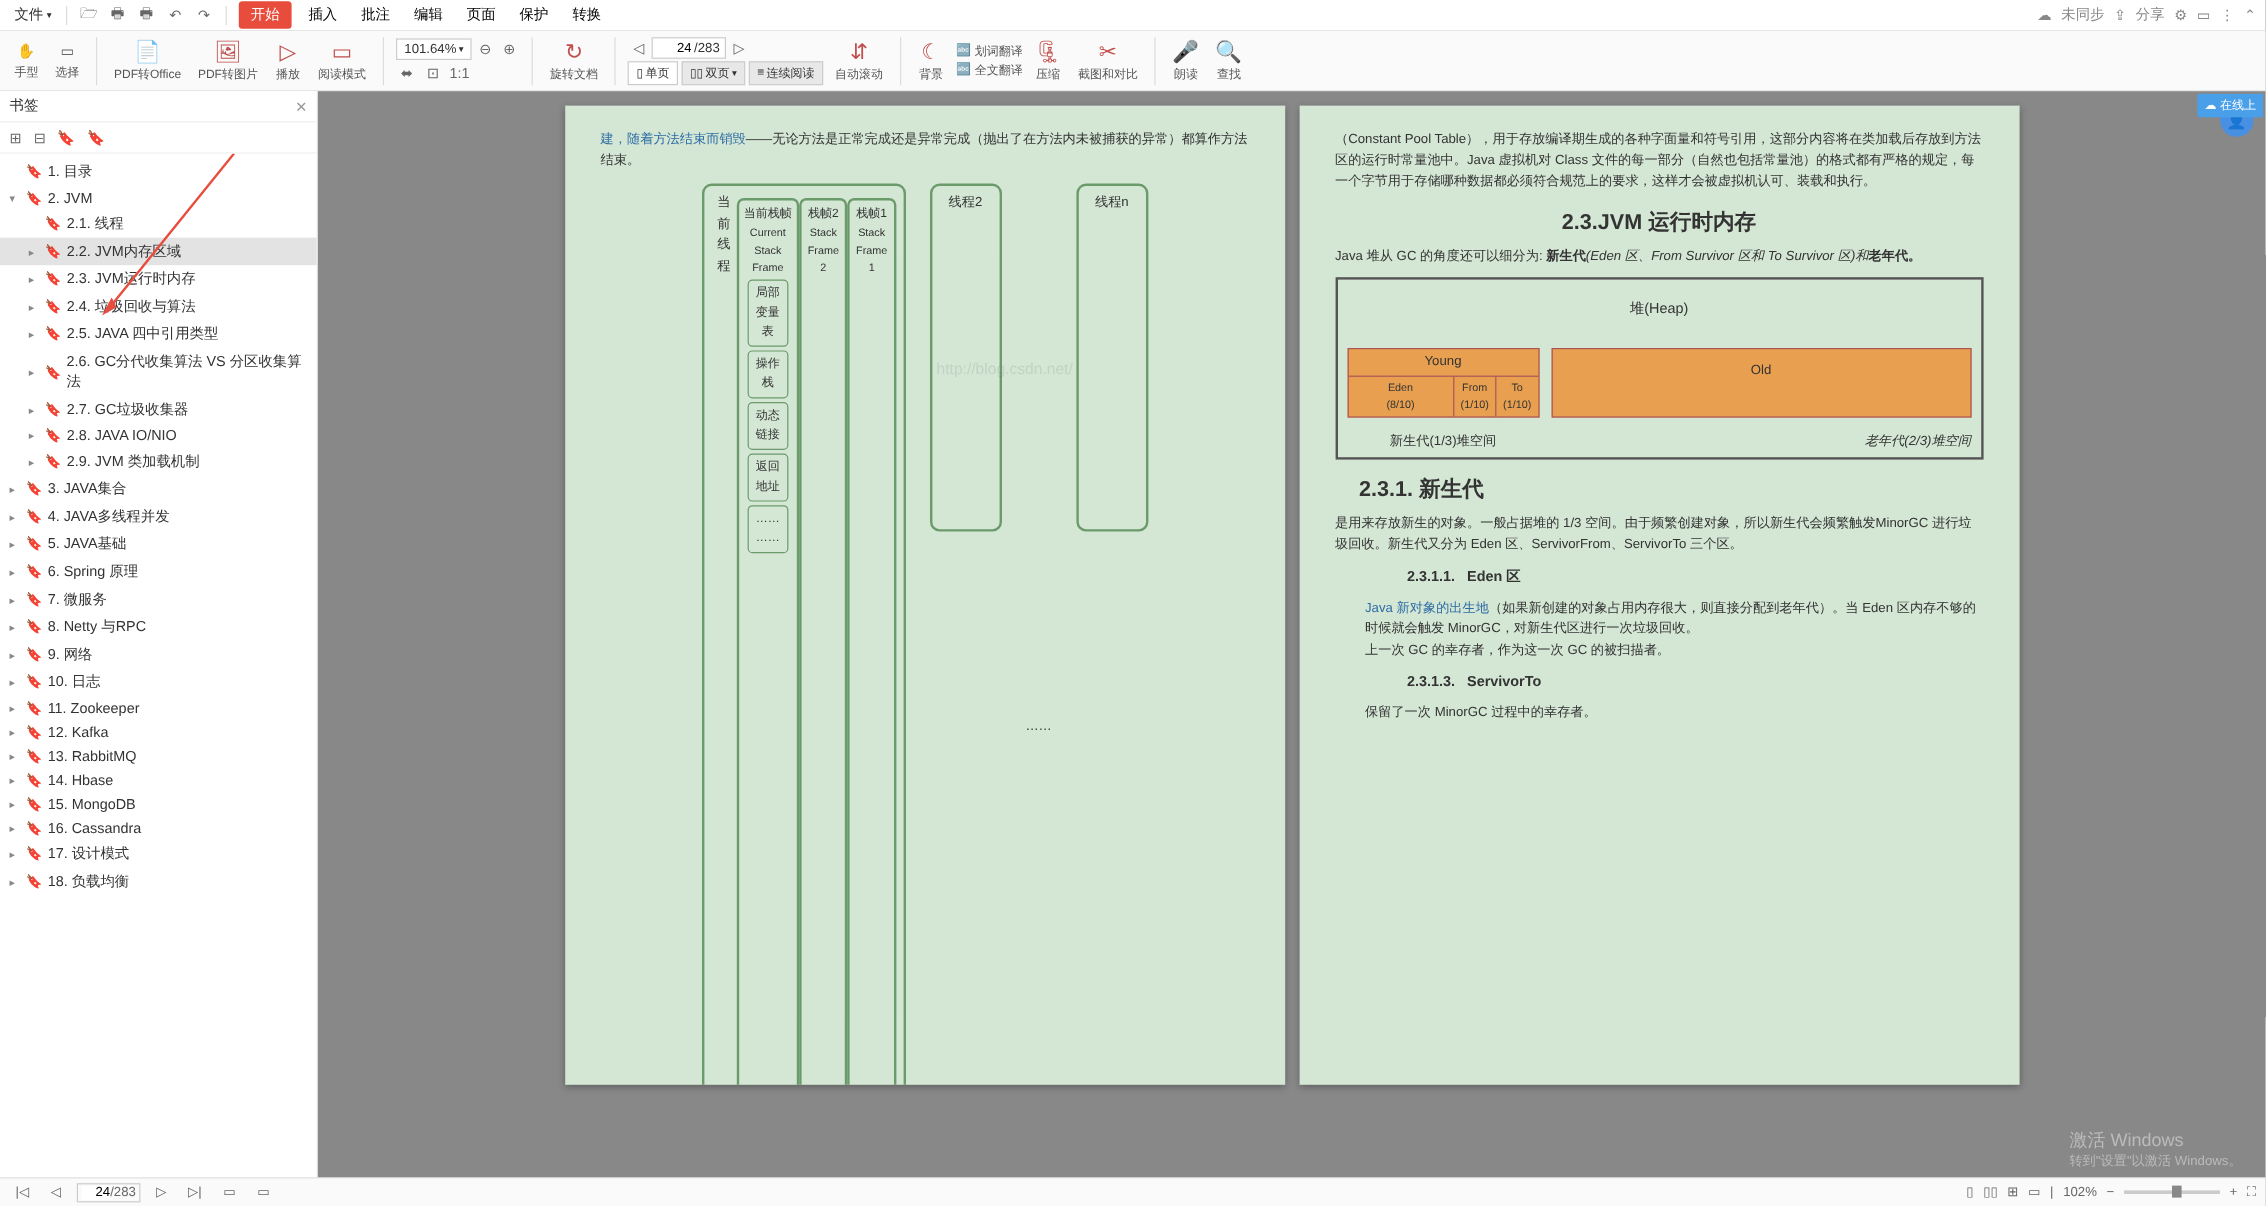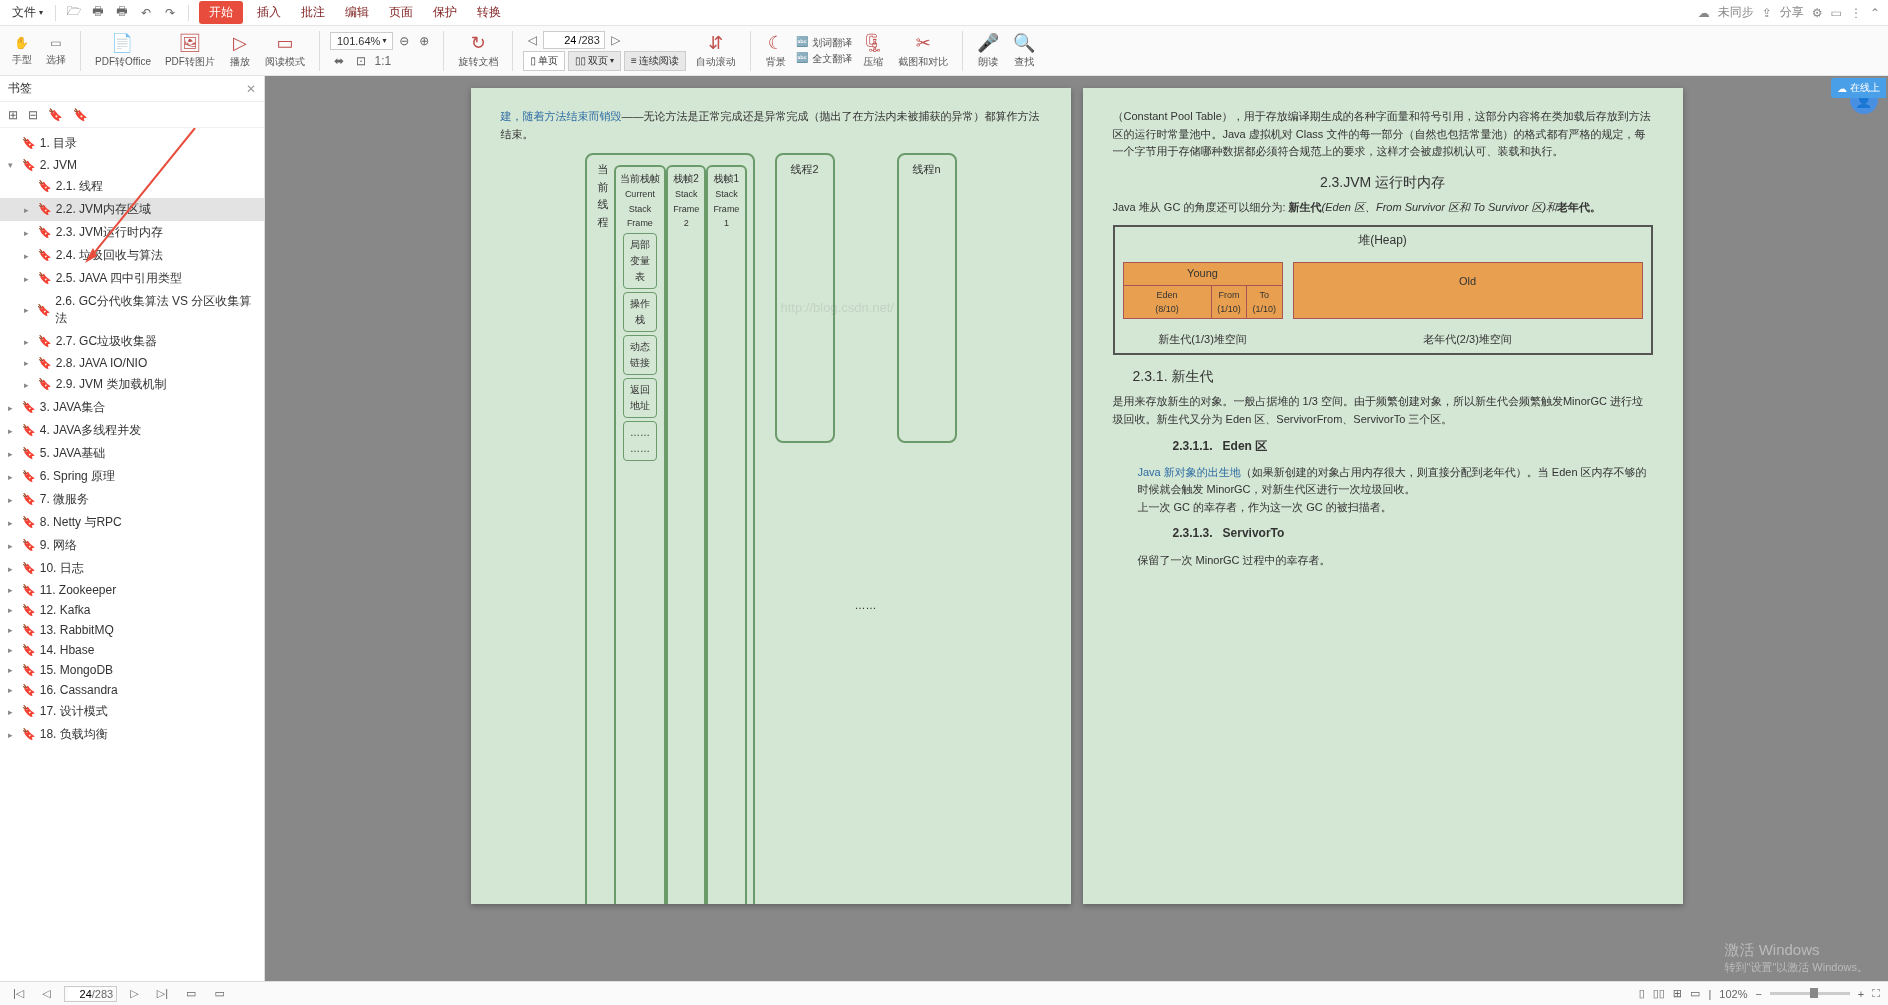--- a/index.html
+++ b/index.html
@@ -3,21 +3,21 @@
 <meta charset="utf-8">
 <style>
 * { margin: 0; padding: 0; box-sizing: border-box; font-family: "Microsoft YaHei", sans-serif; }
 body { background: #fff; font-size: 12px; color: #333; overflow: hidden; }
 
 .top-bar { height: 26px; display: flex; align-items: center; padding: 0 8px; border-bottom: 1px solid #e5e5e5; gap: 4px; }
 .top-bar .file-btn { display: flex; align-items: center; gap: 3px; padding: 2px 4px; cursor: pointer; }
 .top-bar .sep { width: 1px; height: 16px; background: #ddd; margin: 0 4px; }
 .top-bar .icon-btn { width: 20px; height: 20px; display: flex; align-items: center; justify-content: center; cursor: pointer; color: #666; }
 .top-bar .start-tab { background: #e74c3c; color: #fff; padding: 3px 10px; border-radius: 3px; margin: 0 2px; }
-.top-bar .menu-item { padding: 3px 8px; cursor: pointer; color: #7f1d1d; }
+.top-bar .menu-item { padding: 3px 8px; cursor: pointer; color: #000000; }
 .top-bar .right { margin-left: auto; display: flex; align-items: center; gap: 8px; color: #888; }
 
 .ribbon { height: 50px; display: flex; align-items: center; padding: 2px 8px; border-bottom: 1px solid #e5e5e5; gap: 6px; background: #fafafa; }
 .ribbon .group { display: flex; flex-direction: column; align-items: center; gap: 1px; cursor: pointer; padding: 0 4px; }
 .ribbon .group .lbl { font-size: 10px; color: #555; }
 .ribbon .vsep { width: 1px; height: 40px; background: #ddd; margin: 0 4px; }
 .ribbon .small-icon { width: 18px; height: 18px; display: flex; align-items: center; justify-content: center; color: #666; }
 .ribbon .icon-big { width: 22px; height: 22px; display: flex; align-items: center; justify-content: center; color: #c0504d; font-size: 18px; }
 .zoom-box { border: 1px solid #ccc; padding: 2px 6px; font-size: 11px; background: #fff; display:flex; align-items:center; gap:2px; }
 .page-box { border: 1px solid #ccc; padding: 2px 4px; font-size: 11px; background: #fff; display: flex; align-items: center; gap: 2px; }
@@ -34,43 +34,43 @@
 .tree { flex: 1; overflow-y: auto; padding: 4px 0; position: relative; }
 .tree-item { display: flex; align-items: center; padding: 3px 8px; cursor: pointer; font-size: 12px; color: #333; gap: 4px; }
 .tree-item.active { background: #e3e3e3; }
 .tree-item .arrow { width: 10px; font-size: 9px; color: #888; }
 .tree-item .book { color: #999; font-size: 11px; }
 .tree .redarrow { position: absolute; top: 0; left: 85px; width: 120px; height: 140px; pointer-events: none; }
 
 .content { flex: 1; background: #888; overflow: auto; position: relative; display: flex; gap: 12px; padding: 12px; justify-content: center; }
 .page { background: #d4e6d4; width: 600px; height: 816px; padding: 20px 30px; font-size: 11px; color: #333; line-height: 1.6; box-shadow: 0 2px 6px rgba(0,0,0,0.3); overflow: hidden; position: relative; }
 .page a { color: #2e6da4; }
-.page h4 { font-size: 14px; font-weight: normal; margin: 10px 0 6px; }
+.page h4 { font-size: 18px; font-weight: bold; margin: 10px 0 6px; }
 .page h5 { font-size: 12px; font-weight: bold; margin: 8px 0 8px 60px; }
 .page .indent2 { margin-left: 25px; }
 
 .diagram1 { display: flex; gap: 20px; justify-content: center; margin: 10px 0 20px; }
 .thread-box { border: 2px solid #6b9b6b; border-radius: 8px; padding: 6px; text-align: center; font-size: 11px; }
 .thread-box.main { width: 170px; }
 .thread-box.small { width: 60px; height: 290px; }
 .stack-frame { border: 2px solid #6b9b6b; border-radius: 6px; padding: 4px; margin: 4px 0; font-size: 10px; }
 .inner-box { border: 1px solid #6b9b6b; border-radius: 4px; padding: 3px; margin: 3px; font-size: 10px; }
 .watermark { position: absolute; top: 210px; left: 310px; color: rgba(100,100,100,0.15); font-size: 13px; pointer-events:none; }
 
 .heap-diagram { border: 2px solid #555; margin: 8px 0; padding: 0; }
-.heap-title { text-align: center; padding: 4px; font-size: 12px; }
+.heap-title { text-align: center; padding: 15px; font-size: 12px; }
 .heap-row { display: flex; padding: 8px; gap: 10px; }
 .young-box { border: 1px solid #a55; background: #e8a050; display: flex; flex-direction: column; width: 160px; }
 .young-box .top { text-align: center; padding: 2px; border-bottom: 1px solid #a55; font-size: 11px; }
 .young-box .cells { display: flex; }
 .young-box .cell { border-right: 1px solid #a55; padding: 2px 4px; font-size: 9px; text-align: center; flex: 1; }
 .old-box { border: 1px solid #a55; background: #e8a050; flex: 1; text-align: center; padding: 10px; font-size: 11px; }
 .heap-labels { display: flex; padding: 4px 8px; font-size: 11px; }
 .heap-labels .l1 { width: 160px; text-align: center; }
-.heap-labels .l2 { flex: 1; text-align: center; margin-left: 10px; }
+.heap-labels .l2 { flex: 1; text-align: right; margin-left: 10px; font-style: italic; }
 
 .fab { position: absolute; right: 10px; top: 10px; width: 28px; height: 28px; background: #4a90e2; border-radius: 50%; color: #fff; display: flex; align-items: center; justify-content: center; font-size: 14px; }
 
 .status-bar { height: 24px; border-top: 1px solid #ddd; display: flex; align-items: center; padding: 0 8px; gap: 8px; font-size: 11px; color: #666; background: #fafafa; }
 .status-bar .nav-btn { padding: 2px 5px; cursor: pointer; }
 .status-bar .right { margin-left: auto; display: flex; align-items: center; gap: 8px; }
 .status-bar .pg-input { border: 1px solid #ccc; padding: 1px 3px; display: flex; align-items: center; }
 .status-bar .pg-input input { width: 24px; border: none; text-align: right; outline: none; font-size: 11px; }
 .slider { width: 80px; height: 3px; background: #ccc; position: relative; }
 .slider .thumb { position: absolute; width: 8px; height: 10px; background: #888; top: -4px; left: 40px; }

